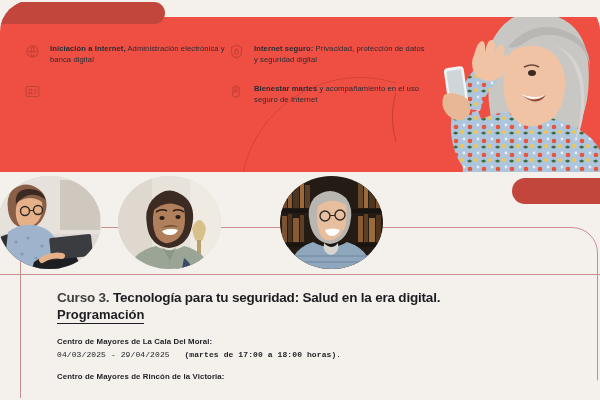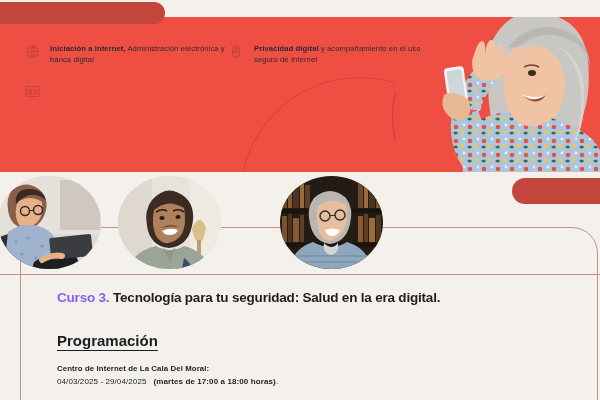--- a/index.html
+++ b/index.html
@@ -7,20 +7,21 @@
     width: 600px; height: 400px;
     overflow: hidden;
     background: #f4f1ed;
     font-family: "Liberation Sans", sans-serif;
   }
   #poster {
     position: relative;
     width: 600px; height: 400px;
     background: #f4f1ed;
     overflow: hidden;
+    border-radius: 32px;
   }
 
   
   .pill-top {
     position: absolute;
     left: -60px; top: 2px;
     width: 225px; height: 22px;
     background: #c2463c;
     border-radius: 20px;
     z-index: 6;
@@ -150,42 +151,43 @@
     width: 520px;
     z-index: 7;
   }
   .course-title {
     font-size: 13.5px;
     font-weight: 700;
     color: #1d1d22;
     letter-spacing: -.2px;
     white-space: nowrap;
   }
-  .course-title .num { color: #8b5cf6; }
+  .course-title .num { color: #404040; }
   .sched-head {
-    margin-top: 27px;
-    font-size: 15px;
+    margin-top: 0;
+    font-size: 13px;
     font-weight: 700;
     color: #1d1d22;
     display: inline-block;
     border-bottom: 1.4px solid #1d1d22;
     padding-bottom: 1px;
   }
   .venue {
     margin-top: 13px;
     font-size: 7.8px;
     font-weight: 700;
     color: #1d1d22;
     letter-spacing: .1px;
   }
   .dates {
     margin-top: 4px;
     font-size: 8px;
     color: #1d1d22;
     letter-spacing: .1px;
+    font-family: Liberation Mono, monospace;
   }
   .dates b { font-weight: 700; }
 </style>
 </head>
 <body>
 
 <div id="poster">
 
   <div class="frame"></div>
   <div class="hline"></div>
@@ -267,28 +269,38 @@
                 <path d="M14 10h4M14 14h4M6 16c1-2 5-2 6 0"></path>
             </svg>
           </span>
         </div>
 
 
       </div>
 
       <div class="col col-right">
 
+        <div class="bullet">
+          <span class="bullet-icon">
+            <svg viewBox="0 0 24 24" fill="none" stroke="#7a2a22" stroke-width="1.6">
+              <path d="M12 3l7 3v6c0 5-3 8-7 9-4-1-7-4-7-9V6z"></path>
+                <rect x="9.5" y="11" width="5" height="4.5" rx="1"></rect>
+                <path d="M10.5 11V9.8a1.5 1.5 0 013 0V11"></path>
+            </svg>
+          </span>
+          <span class="txt"><b>Internet seguro:</b><span> Privacidad, protección de datos y seguridad digital</span></span>
+        </div>
 
         <div class="bullet">
           <span class="bullet-icon">
             <svg viewBox="0 0 24 24" fill="none" stroke="#7a2a22" stroke-width="1.6">
               <path d="M7 13V7a1.5 1.5 0 013 0v5M10 12V5.5a1.5 1.5 0 013 0V12M13 12V7a1.5 1.5 0 013 0v6c0 4-2 7-5 7s-5-2-5-6z"></path>
             </svg>
           </span>
-          <span class="txt"><b>Privacidad digital</b><span> y acompañamiento en el uso seguro de Internet</span></span>
+          <span class="txt"><b>Bienestar martes</b><span> y acompañamiento en el uso seguro de Internet</span></span>
         </div>
 
       </div>
     </div>
   </div>
 
   <div class="pill-right"></div>
 
   <div class="photos">
 
@@ -379,24 +391,25 @@
   </div>
 
   <div class="content">
     <div class="course-title">
       <span class="num">Curso 3.</span>
       <span>Tecnología para tu seguridad: Salud en la era digital.</span>
     </div>
 
     <div class="sched-head">Programación</div>
 
-    <div class="venue">Centro de Internet de La Cala Del Moral:</div>
+    <div class="venue">Centro de Mayores de La Cala Del Moral:</div>
     <div class="dates">
       <span>04/03/2025 - 29/04/2025</span>
       &nbsp;&nbsp;<b>(martes de 17:00 a 18:00 horas)</b><span>.</span>
     </div>
 
+    <div class="venue">Centro de Mayores de Rincón de la Victoria:</div>
     <div class="dates">
       <span></span>
     </div>
   </div>
 
 </div>
 
 </body></html>

